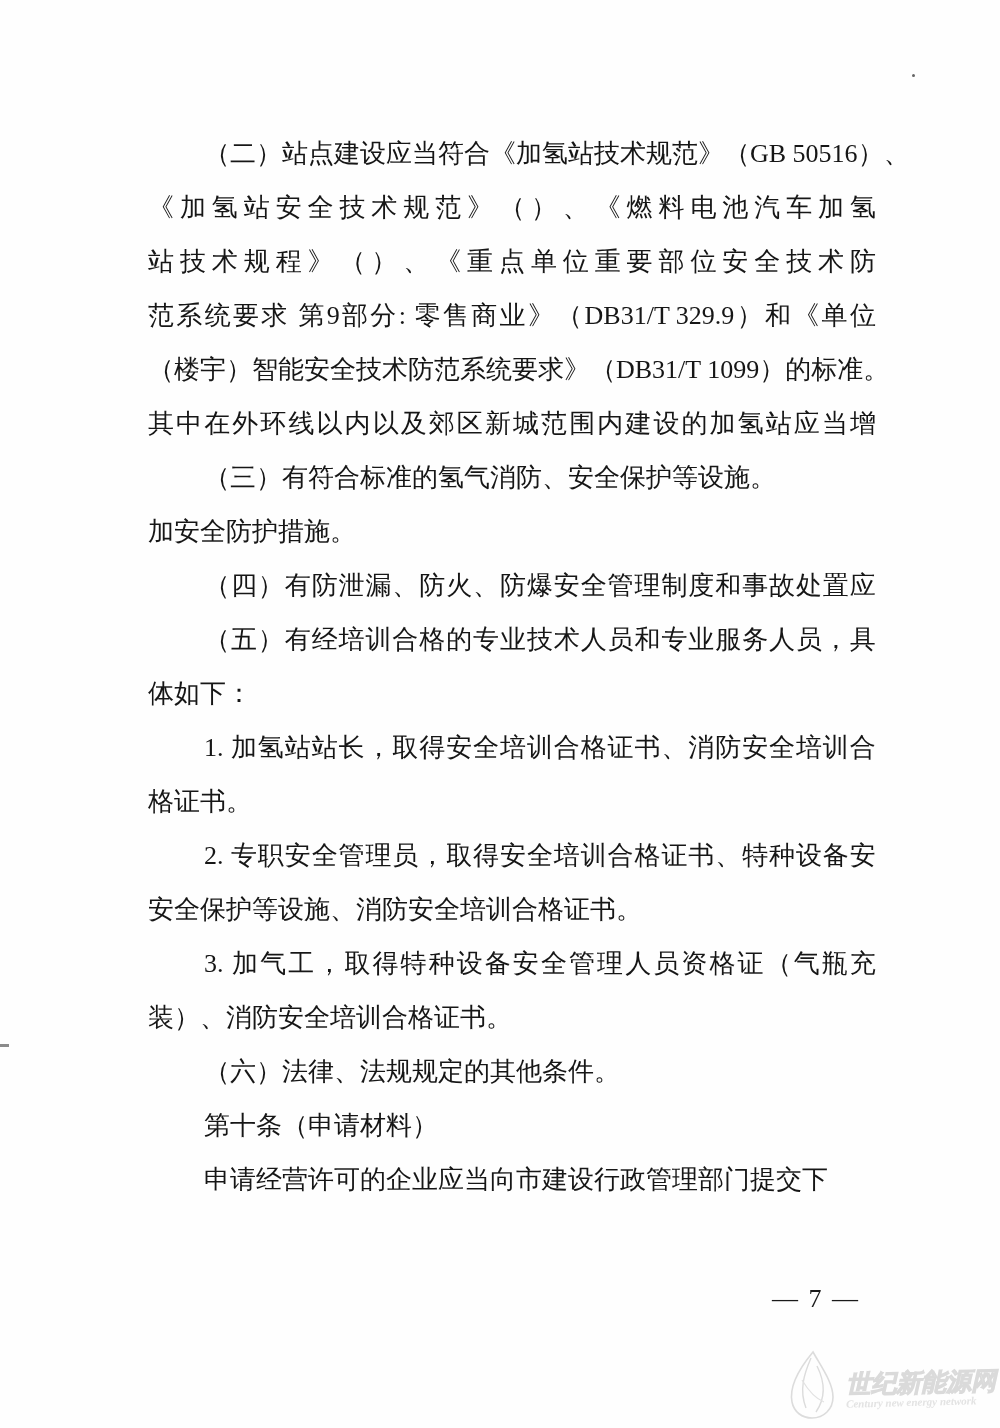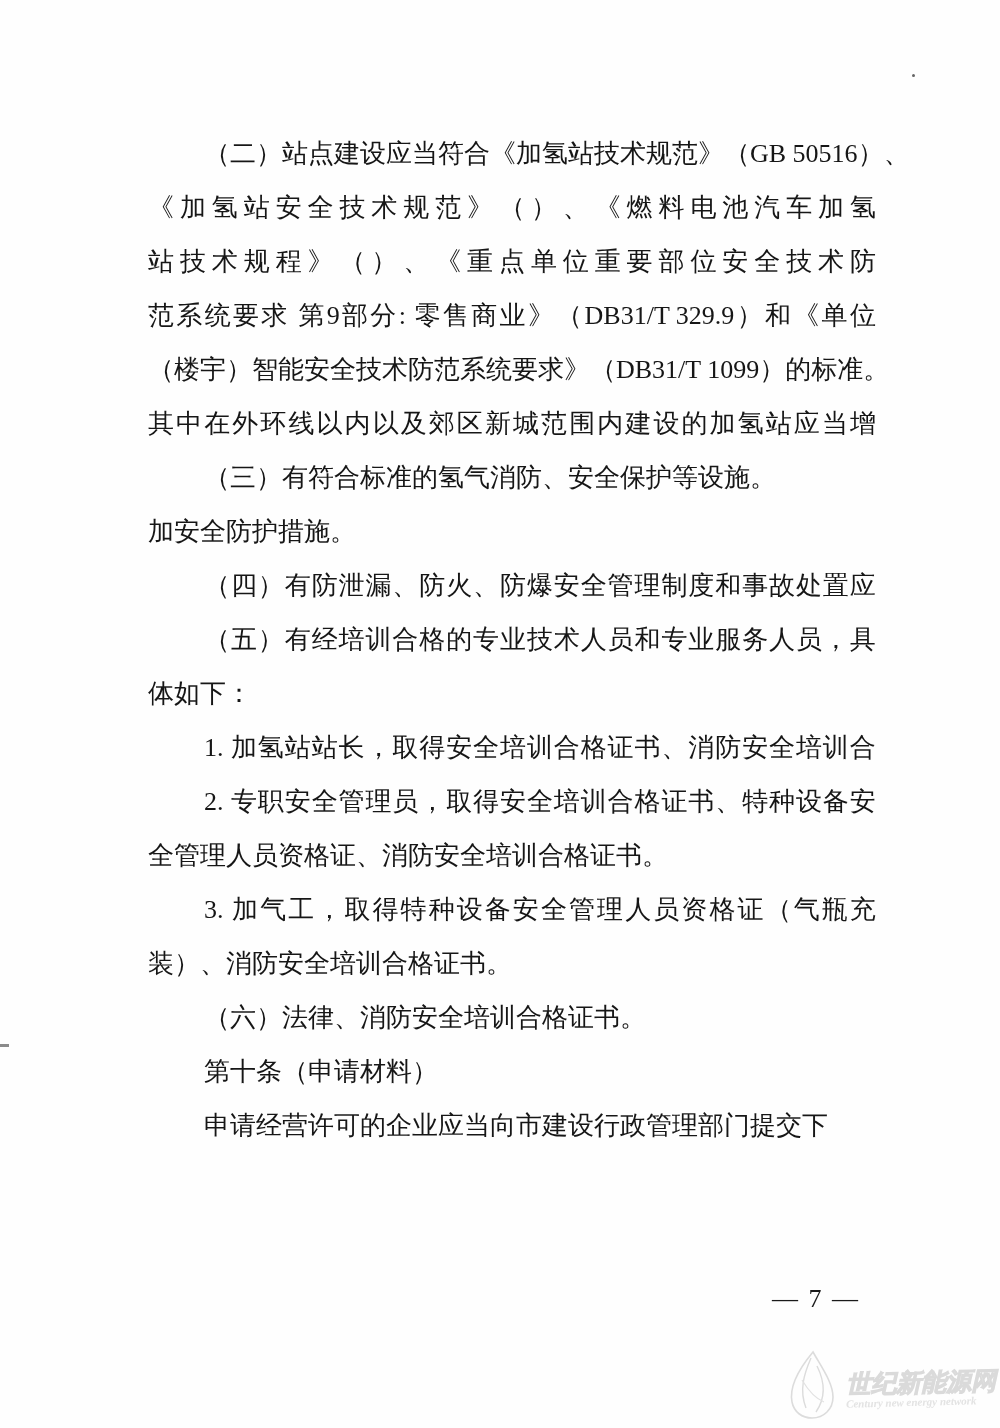--- a/index.html
+++ b/index.html
@@ -346,20 +346,21 @@
         <span>书</span>
         <span>、</span>
         <span>消</span>
         <span>防</span>
         <span>安</span>
         <span>全</span>
         <span>培</span>
         <span>训</span>
         <span>合</span>
       </div>
+      <div class="line">格证书。</div>
       <div class="line indent fill">
         <span>2. </span>
         <span>专</span>
         <span>职</span>
         <span>安</span>
         <span>全</span>
         <span>管</span>
         <span>理</span>
         <span>员</span>
         <span>，</span>
@@ -373,21 +374,21 @@
         <span>格</span>
         <span>证</span>
         <span>书</span>
         <span>、</span>
         <span>特</span>
         <span>种</span>
         <span>设</span>
         <span>备</span>
         <span>安</span>
       </div>
-      <div class="line">全管理人员资格证、消防安全培训合格证书。</div>
+      <div class="line">安全保护等设施、消防安全培训合格证书。</div>
       <div class="line indent fill">
         <span>3. </span>
         <span>加</span>
         <span>气</span>
         <span>工</span>
         <span>，</span>
         <span>取</span>
         <span>得</span>
         <span>特</span>
         <span>种</span>
@@ -401,21 +402,21 @@
         <span>员</span>
         <span>资</span>
         <span>格</span>
         <span>证</span>
         <span>（</span>
         <span>气</span>
         <span>瓶</span>
         <span>充</span>
       </div>
       <div class="line">装）、消防安全培训合格证书。</div>
-      <div class="line indent">（六）法律、消防安全培训合格证书。</div>
+      <div class="line indent">（六）法律、法规规定的其他条件。</div>
       <div class="line indent">第十条（申请材料）</div>
       <div class="line indent">申请经营许可的企业应当向市建设行政管理部门提交下</div>
     </div>
 
   <div class="page-number">— 7 —</div>
 
   <div class="watermark">
     <svg class="wm-flame" width="52" height="70" viewBox="0 0 52 70">
       <path d="M27,2 C12,20 3,37 6,52 C8,62 16,68 26,68 C38,68 47,59 47,47 C47,33 36,18 27,2 Z" fill="none" stroke="#dcdcdc" stroke-width="1.6"></path>
       <path d="M25,8 C18,24 13,40 20,58" fill="none" stroke="#dcdcdc" stroke-width="1.4"></path>

